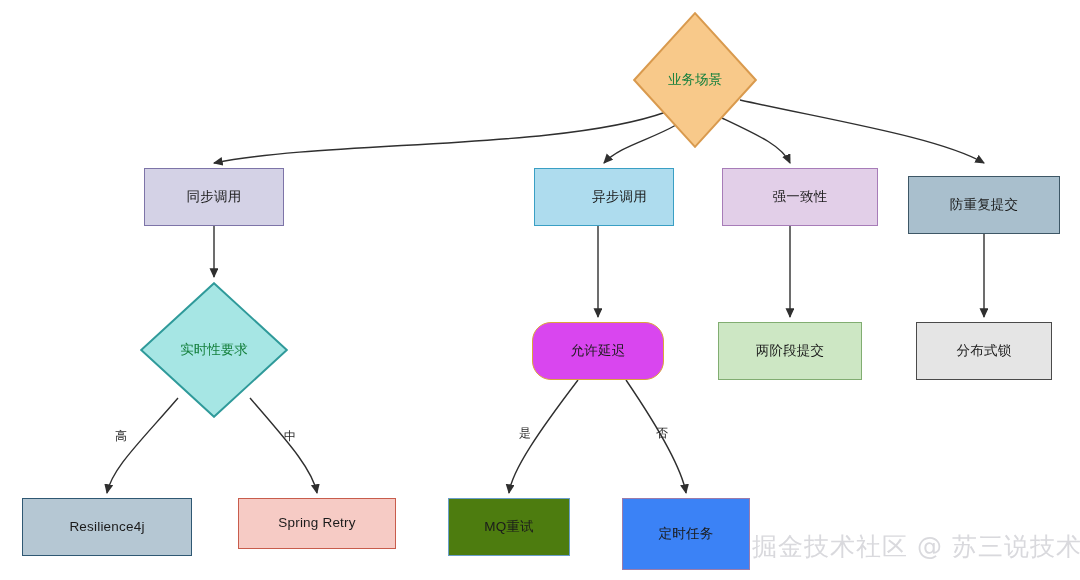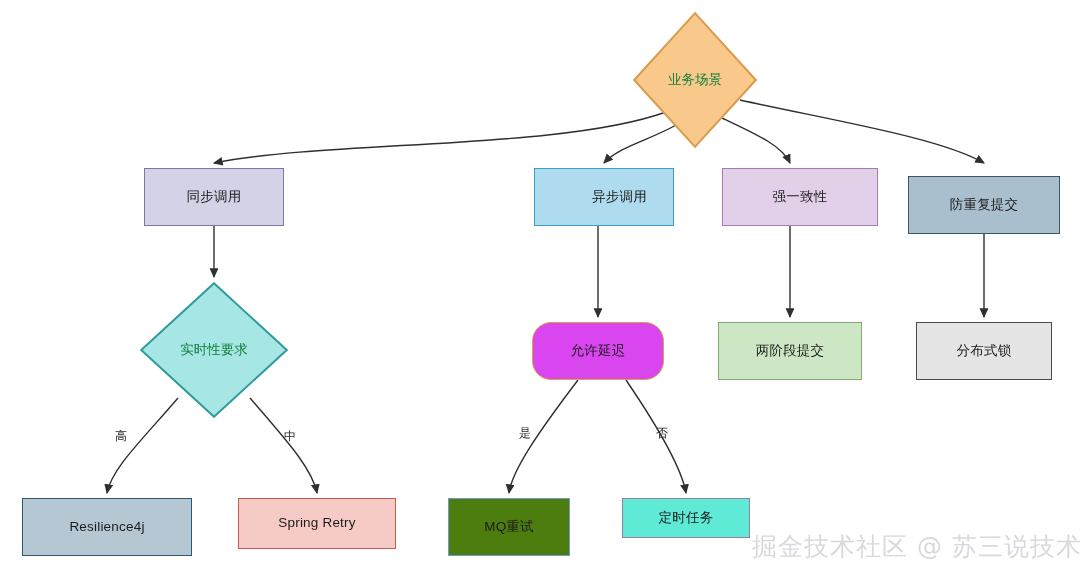--- a/index.html
+++ b/index.html
@@ -141,21 +141,21 @@
       </div>
       <div class="node box" style="left: 22px; top: 498px; width: 170px; height: 58px; background: rgb(181, 199, 211); border-color: rgb(47, 88, 115);">
         <span class="node-label">Resilience4j</span>
       </div>
       <div class="node box" style="left: 238px; top: 498px; width: 158px; height: 51px; background: rgb(246, 203, 197); border-color: rgb(200, 92, 76);">
         <span class="node-label">Spring Retry</span>
       </div>
       <div class="node box" style="left: 448px; top: 498px; width: 122px; height: 58px; background: #4d7c0f; border-color: rgb(106, 158, 201);">
         <span class="node-label">MQ重试</span>
       </div>
-      <div class="node box" style="left: 622px; top: 498px; width: 128px; height: 40px; background: #5eead4; border-color: rgb(155, 123, 171);">
+      <div class="node box" style="left: 622px; top: 498px; width: 128px; height: 72px; background: #3b82f6; border-color: rgb(155, 123, 171);">
         <span class="node-label">定时任务</span>
       </div>
     </div>
 
   <div id="edge-label-layer">
       <span class="edge-label" style="left: 115px; top: 428px;">高</span>
       <span class="edge-label" style="left: 284px; top: 428px;">中</span>
       <span class="edge-label" style="left: 519px; top: 425px;">是</span>
       <span class="edge-label" style="left: 656px; top: 425px;">否</span>
     </div>

